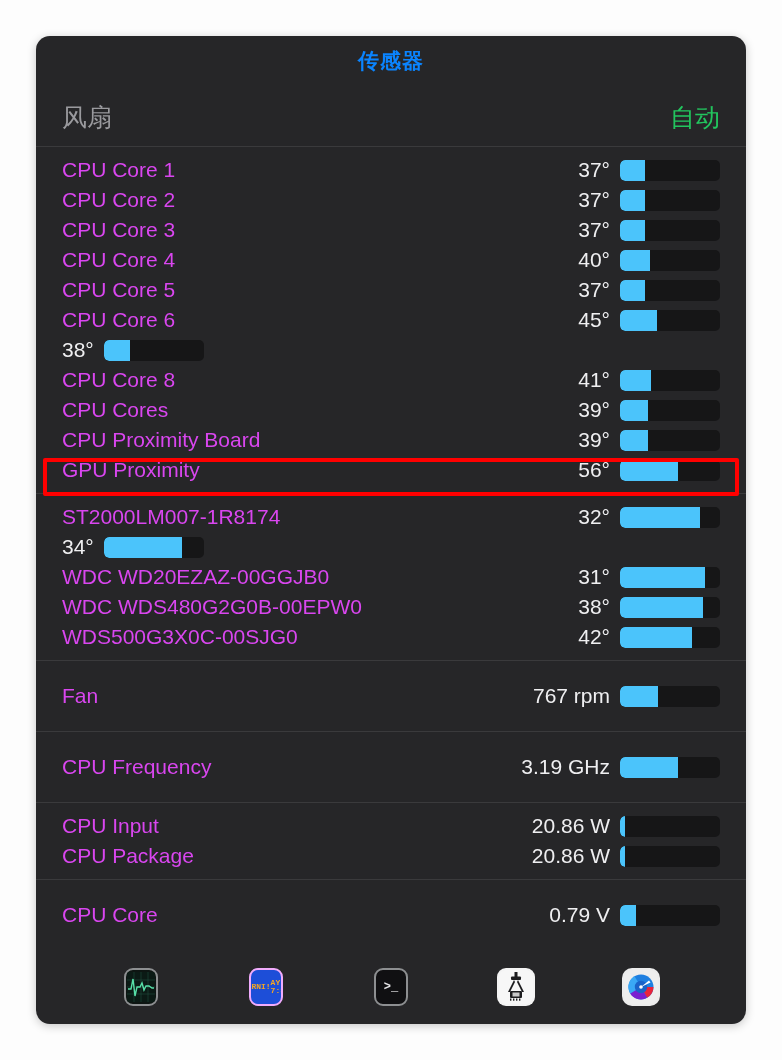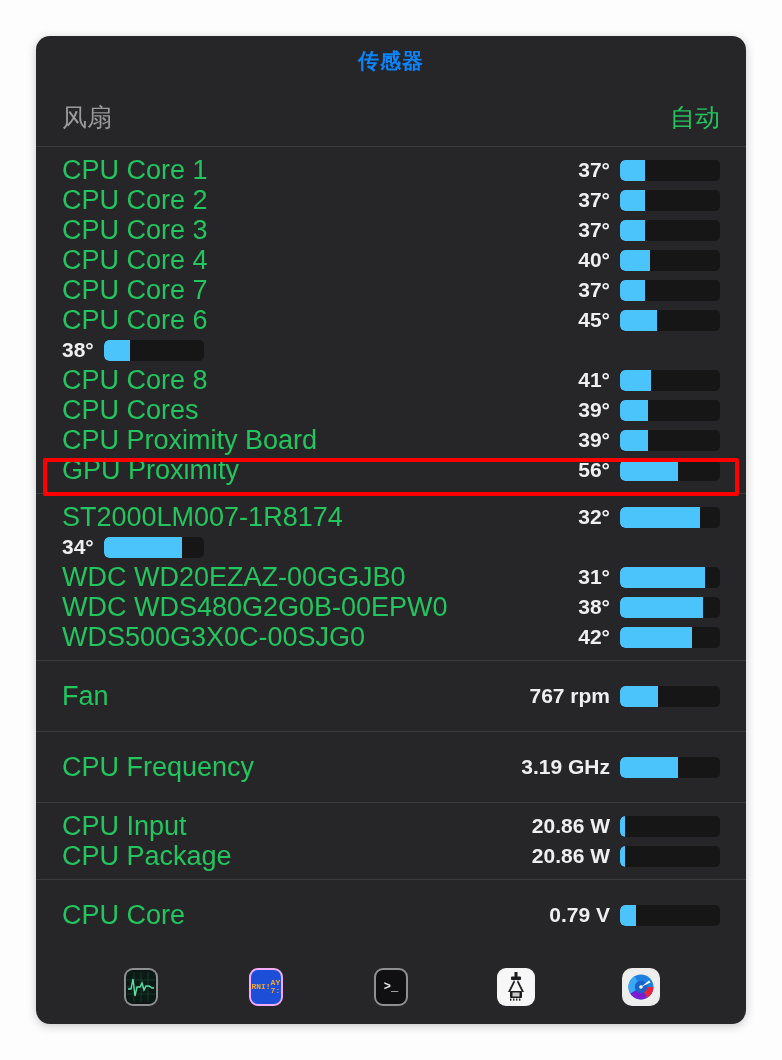--- a/index.html
+++ b/index.html
@@ -84,31 +84,31 @@
   .row {
     position: relative;
     height: 30px;
     display: flex;
     align-items: center;
     padding: 0 26px 0 26px;
   }
   .row.tall { height: 46px; }
 
   .row-label {
-    color: #22c55e;
-    font-size: 27px;
+    color: #d946ef;
+    font-size: 21px;
     white-space: nowrap;
     flex: 1 1 auto;
     overflow: hidden;
     text-overflow: ellipsis;
   }
   .row-value {
     color: #efeff1;
     font-size: 21px;
-    font-weight: bold;
+    font-weight: normal;
     text-align: right;
     white-space: nowrap;
     margin-right: 10px;
     flex: 0 0 auto;
   }
 
   
   .meter {
     position: relative;
     width: 100px;
@@ -244,21 +244,21 @@
             </div>
           </div>
           <div class="row">
             <div class="row-label">CPU Core 4</div>
             <div class="row-value">40°</div>
             <div class="meter">
               <div class="meter-fill" style="width: 30%;"></div>
             </div>
           </div>
           <div class="row">
-            <div class="row-label">CPU Core 7</div>
+            <div class="row-label">CPU Core 5</div>
             <div class="row-value">37°</div>
             <div class="meter">
               <div class="meter-fill" style="width: 25%;"></div>
             </div>
           </div>
           <div class="row">
             <div class="row-label">CPU Core 6</div>
             <div class="row-value">45°</div>
             <div class="meter">
               <div class="meter-fill" style="width: 37%;"></div>

